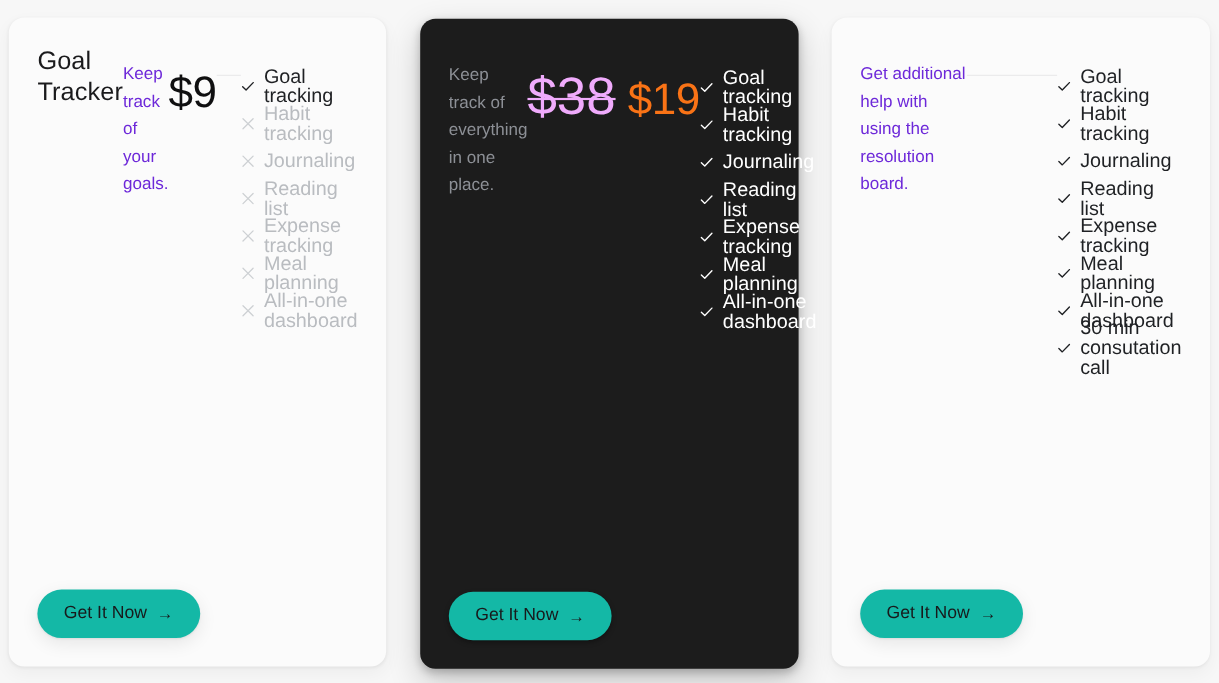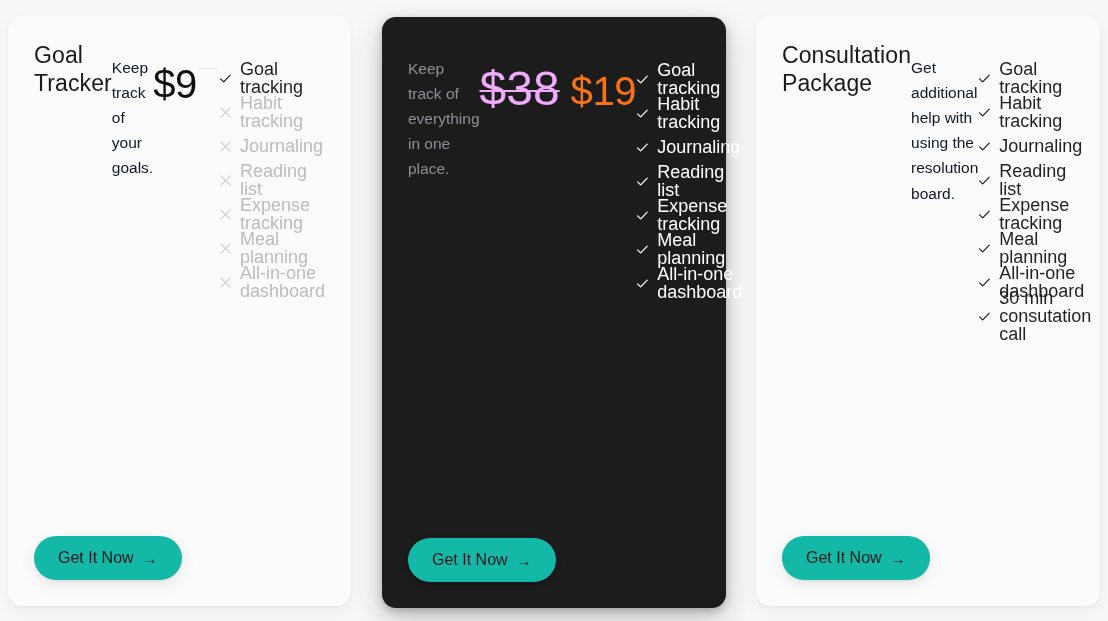--- a/index.html
+++ b/index.html
@@ -60,21 +60,21 @@
     line-height: 1.2;
     color: #1a1a1c;
   }
   .card-dark .card-title { color: #ffffff; }
 
   .card-desc {
     margin-top: 13px;
     font-size: 15.5px;
     font-weight: 400;
     line-height: 1.62;
-    color: #0f172a;
+    color: #6d28d9;
     max-width: 278px;
   }
   .card-dark .card-desc { color: #8d9096; }
 
   
   .price-row {
     margin-top: 22px;
     display: flex;
     align-items: baseline;
     gap: 11px;
@@ -315,21 +315,20 @@
     <div class="cta-area">
       <button class="cta-button">
         <span>Get It Now</span>
         <span class="cta-arrow">→</span>
       </button>
     </div>
   </div>
 
   <div class="card card-light" id="card-consult">
     <div class="card-inner">
-      <h2 class="card-title">Consultation Package</h2>
       <p class="card-desc">Get additional help with using the resolution board.</p>
       <div class="divider"></div>
       <ul class="features">
           <li class="feature feature-included">
             <span class="feature-icon">
               <svg width="13" height="13" viewBox="0 0 13 13" fill="none" aria-hidden="true">
                 <path d="M1.6 6.9 L4.7 9.9 L11.2 3.1" stroke="currentColor" stroke-width="1.25" stroke-linecap="round" stroke-linejoin="round"></path>
               </svg>
             </span>
             <span class="feature-label">Goal tracking</span>

